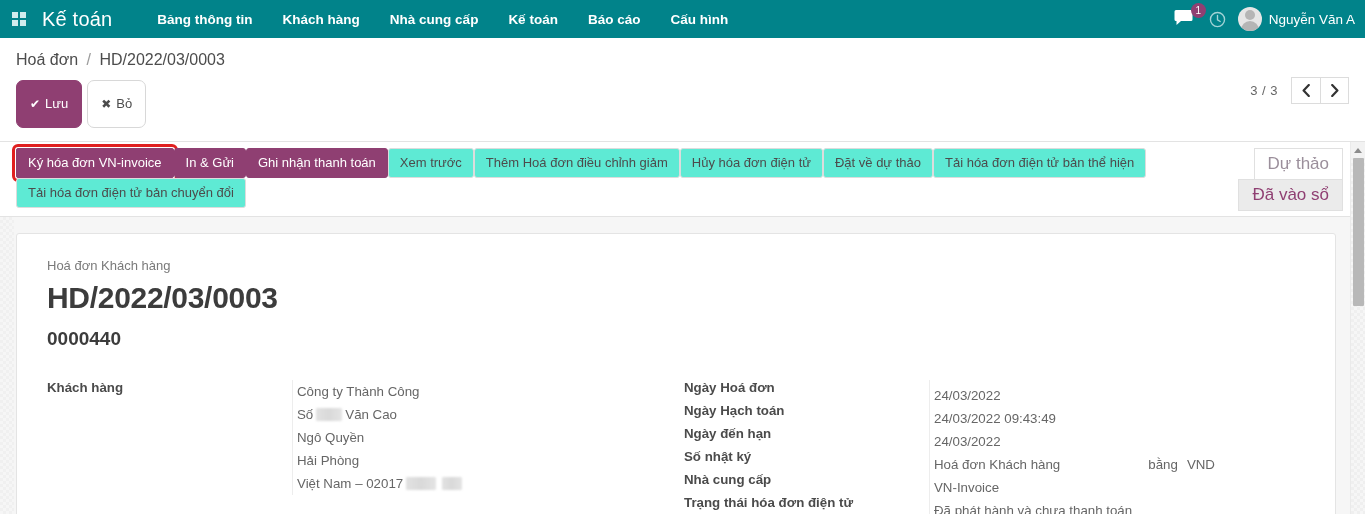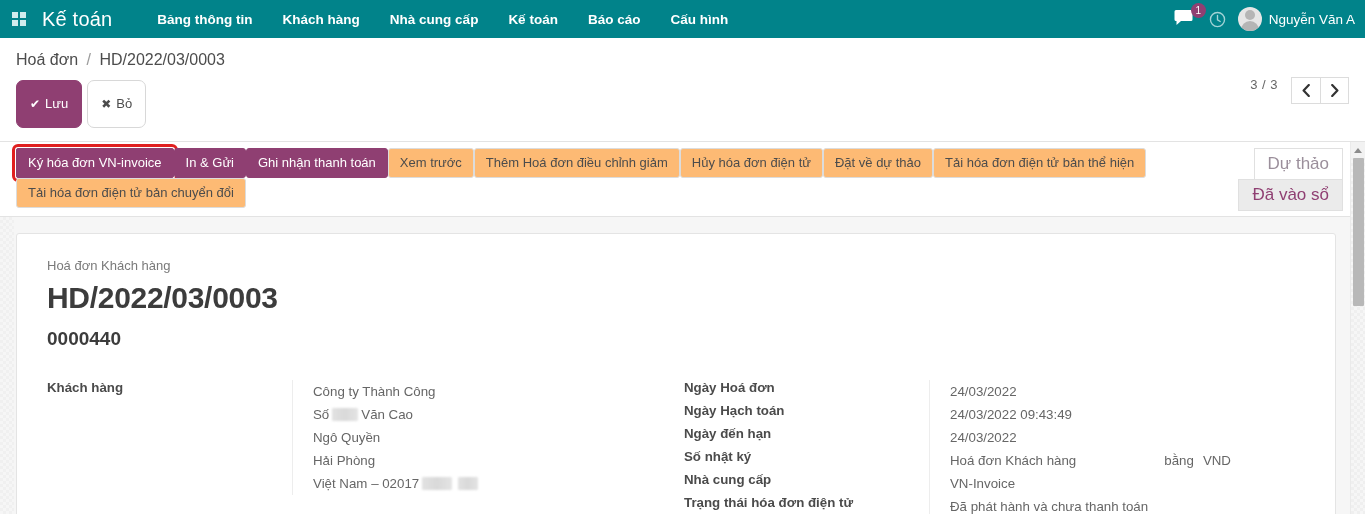--- a/index.html
+++ b/index.html
@@ -134,21 +134,21 @@
     color: #4c4c4c;
     border: 1px solid #d8d8d8;
     margin-left: 5px;
   }
   .btn-icon { margin-right: 5px; font-size: 12px; }
 
   .pager {
     position: absolute;
     right: 0; top: 8px;
     display: flex;
-    align-items: flex-start;
+    align-items: center;
     font-size: 13px;
     color: #666;
   }
   .pager-count { margin-right: 13px; letter-spacing: .5px; }
   .pager-btn {
     width: 29px; height: 27px;
     border: 1px solid #dcdcdc;
     background: #fff;
     display: flex;
     align-items: center;
@@ -181,21 +181,21 @@
     cursor: pointer;
     white-space: nowrap;
     line-height: 18px;
   }
   .obtn-purple {
     background: #8f3f72;
     color: #ffffff;
     border: 1px solid #8f3f72;
   }
   .obtn-white {
-    background: #fdba74;
+    background: #5eead4;
     color: #4c4c4c;
     border: 1px solid #dcdcdc;
   }
   .highlight-box {
     outline: 3px solid #e02020;
     outline-offset: 1px;
     border-radius: 2px;
   }
 
   .statusbar {
@@ -268,25 +268,25 @@
     font-weight: bold;
     color: #4b4b4b;
     padding-right: 10px;
     flex-shrink: 0;
   }
   .col-right .flabel { width: 245px; }
   .fvalue {
     font-size: 13.3px;
     color: #666666;
     border-left: 1px solid #ededed;
-    padding-left: 20px;
+    padding-left: 4px;
     min-height: 23px;
     flex: 1;
     display: flex;
-    align-items: center;
+    align-items: flex-end;
     flex-wrap: wrap;
     gap: 0;
   }
   .fvalue-lines { display: flex; flex-direction: column; gap: 0px; line-height: 23px; }
   .addr-line { display: flex; align-items: center; }
   .redact {
     display: inline-block;
     height: 13px;
     background: linear-gradient(90deg,#e2e2e2,#d9d9d9,#e4e4e4);
     border-radius: 1px;

